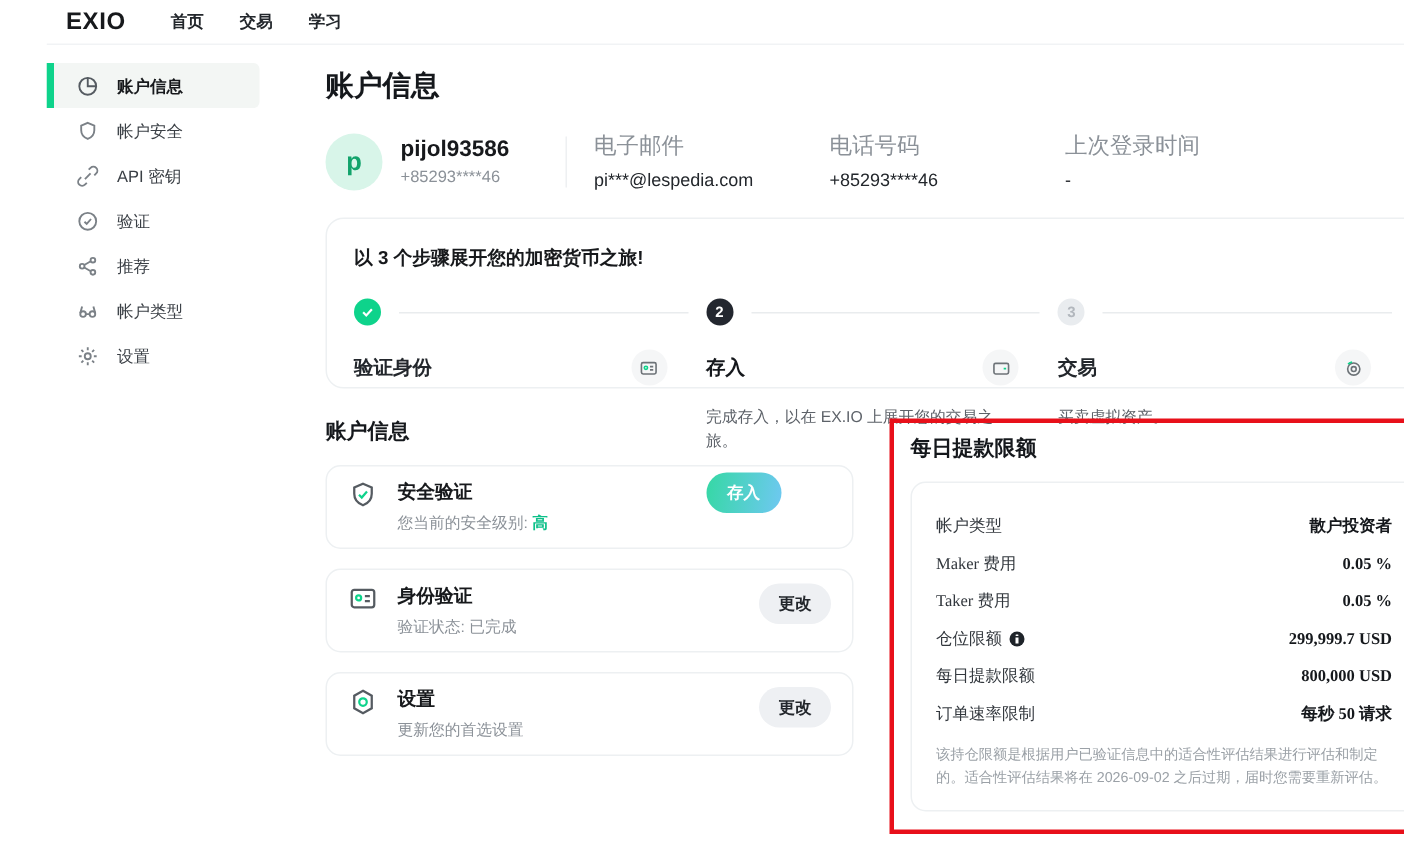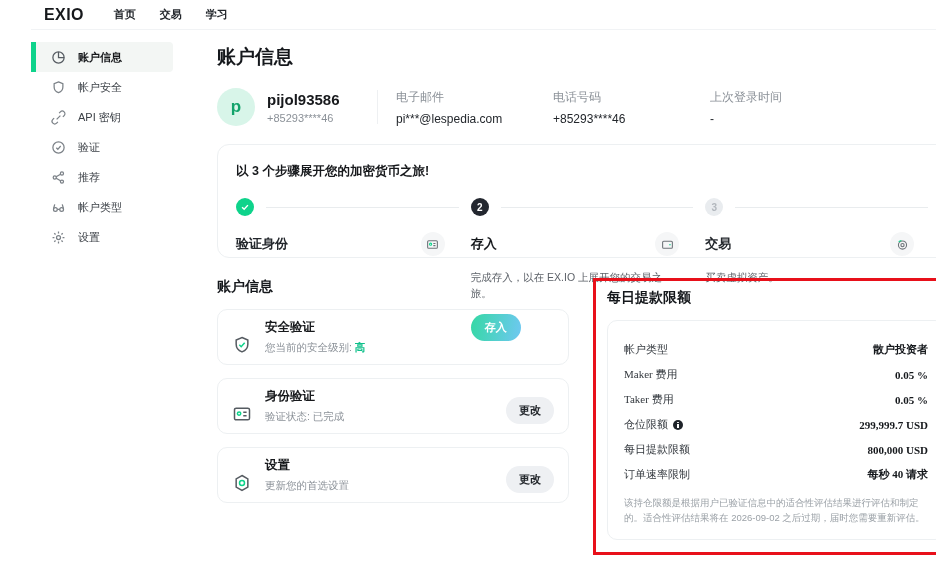--- a/index.html
+++ b/index.html
@@ -26,21 +26,21 @@
   .page-title { font-size:19px; font-weight:800; color:#15181c; margin-bottom:18px; }
 
   
   .profile { display:flex; align-items:center; margin-bottom:18px; }
   .avatar { width:38px; height:38px; border-radius:50%; background:#d8f5e9; color:#12a36b; font-size:17px; font-weight:700; display:flex; align-items:center; justify-content:center; }
   .name-block { margin-left:12px; width:100px; }
   .username { font-size:15px; font-weight:800; color:#17191c; }
   .phone-masked { font-size:11px; color:#8b9198; margin-top:4px; }
   .pf-divider { width:1px; height:34px; background:#eef0f2; margin:0 18px 0 10px; }
   .pf-field { width:157px; }
-  .pf-label { font-size:12px; color:#8b9198; margin-bottom:6px; }
+  .pf-label { font-size:15px; color:#8b9198; margin-bottom:6px; }
   .pf-value { font-size:12px; color:#23272c; }
 
   
   .steps-card { border:1px solid #edf0f2; border-radius:12px; padding:18px 18px 16px 18px; height:114px; }
   .steps-title { font-size:12.5px; font-weight:800; color:#17191c; margin-bottom:18px; }
   .ind-row { display:flex; }
   .ind-seg { flex:1; display:flex; align-items:center; }
   .ind-circle { width:18px; height:18px; border-radius:50%; display:flex; align-items:center; justify-content:center; font-size:10px; font-weight:700; flex:none; }
   .ind-circle.done { background:#0ed38b; color:#fff; }
   .ind-circle.active { background:#23272f; color:#fff; }
@@ -52,21 +52,21 @@
   .step-title { font-size:13px; font-weight:600; color:#23272c; }
   .step-title.em { font-weight:800; color:#15181c; }
   .step-ico { width:24px; height:24px; border-radius:50%; background:#f5f6f7; display:flex; align-items:center; justify-content:center; color:#6d7378; }
   .step-desc { font-size:10.5px; color:#5d6269; margin-top:14px; line-height:1.5; }
   .deposit-btn { display:inline-block; margin-top:12px; padding:6px 14px; border-radius:14px; background:linear-gradient(100deg,#35d8a4,#6fc8f2); color:#fff; font-size:11px; font-weight:700; border:none; cursor:pointer; }
 
   
   .bottom { display:flex; margin-top:20px; gap:24px; }
   .left-col { width:352px; }
   .section-title { font-size:14px; font-weight:800; color:#15181c; margin-bottom:13px; }
-  .info-card { border:1px solid #edf0f2; border-radius:10px; padding:9px 14px; display:flex; align-items:flex-end; margin-bottom:13px; min-height:50px; }
+  .info-card { border:1px solid #edf0f2; border-radius:10px; padding:9px 14px; display:flex; align-items:flex-start; margin-bottom:13px; min-height:50px; }
   .ic-ico { width:20px; height:20px; color:#555b61; margin-right:13px; flex:none; }
   .ic-title { font-size:12.5px; font-weight:800; color:#17191c; }
   .ic-sub { font-size:10.5px; color:#8b9198; margin-top:5px; }
   .ic-sub .green { color:#0ec08a; font-weight:700; }
   .action-btn { margin-left:auto; background:#eef0f3; border:none; border-radius:14px; padding:6px 13px; font-size:11px; font-weight:600; color:#23272c; cursor:pointer; font-family:inherit; }
 
   
   .right-col { flex:1; border:3px solid #e8101a; padding:8px 11px 12px 11px; align-self:flex-start; }
   .limits-card { border:1px solid #edf0f2; border-radius:10px; padding:13px 16px 14px 16px; }
   .lim-row { display:flex; justify-content:space-between; align-items:center; margin:8px 0 10px 0;font-family:Liberation Serif, serif; }
@@ -317,21 +317,21 @@
                 <span class="info-dot"></span>
               </span>
             <span class="lim-value">299,999.7 USD</span>
           </div>
           <div class="lim-row">
             <span class="lim-label">每日提款限额</span>
             <span class="lim-value">800,000 USD</span>
           </div>
           <div class="lim-row">
             <span class="lim-label">订单速率限制</span>
-            <span class="lim-value">每秒 40 请求</span>
+            <span class="lim-value">每秒 50 请求</span>
           </div>
           <div class="lim-note">该持仓限额是根据用户已验证信息中的适合性评估结果进行评估和制定的。适合性评估结果将在 2026-09-02 之后过期，届时您需要重新评估。</div>
         </div>
       </div>
 
     </div>
   </div>
 </div>
 
 </body></html>

